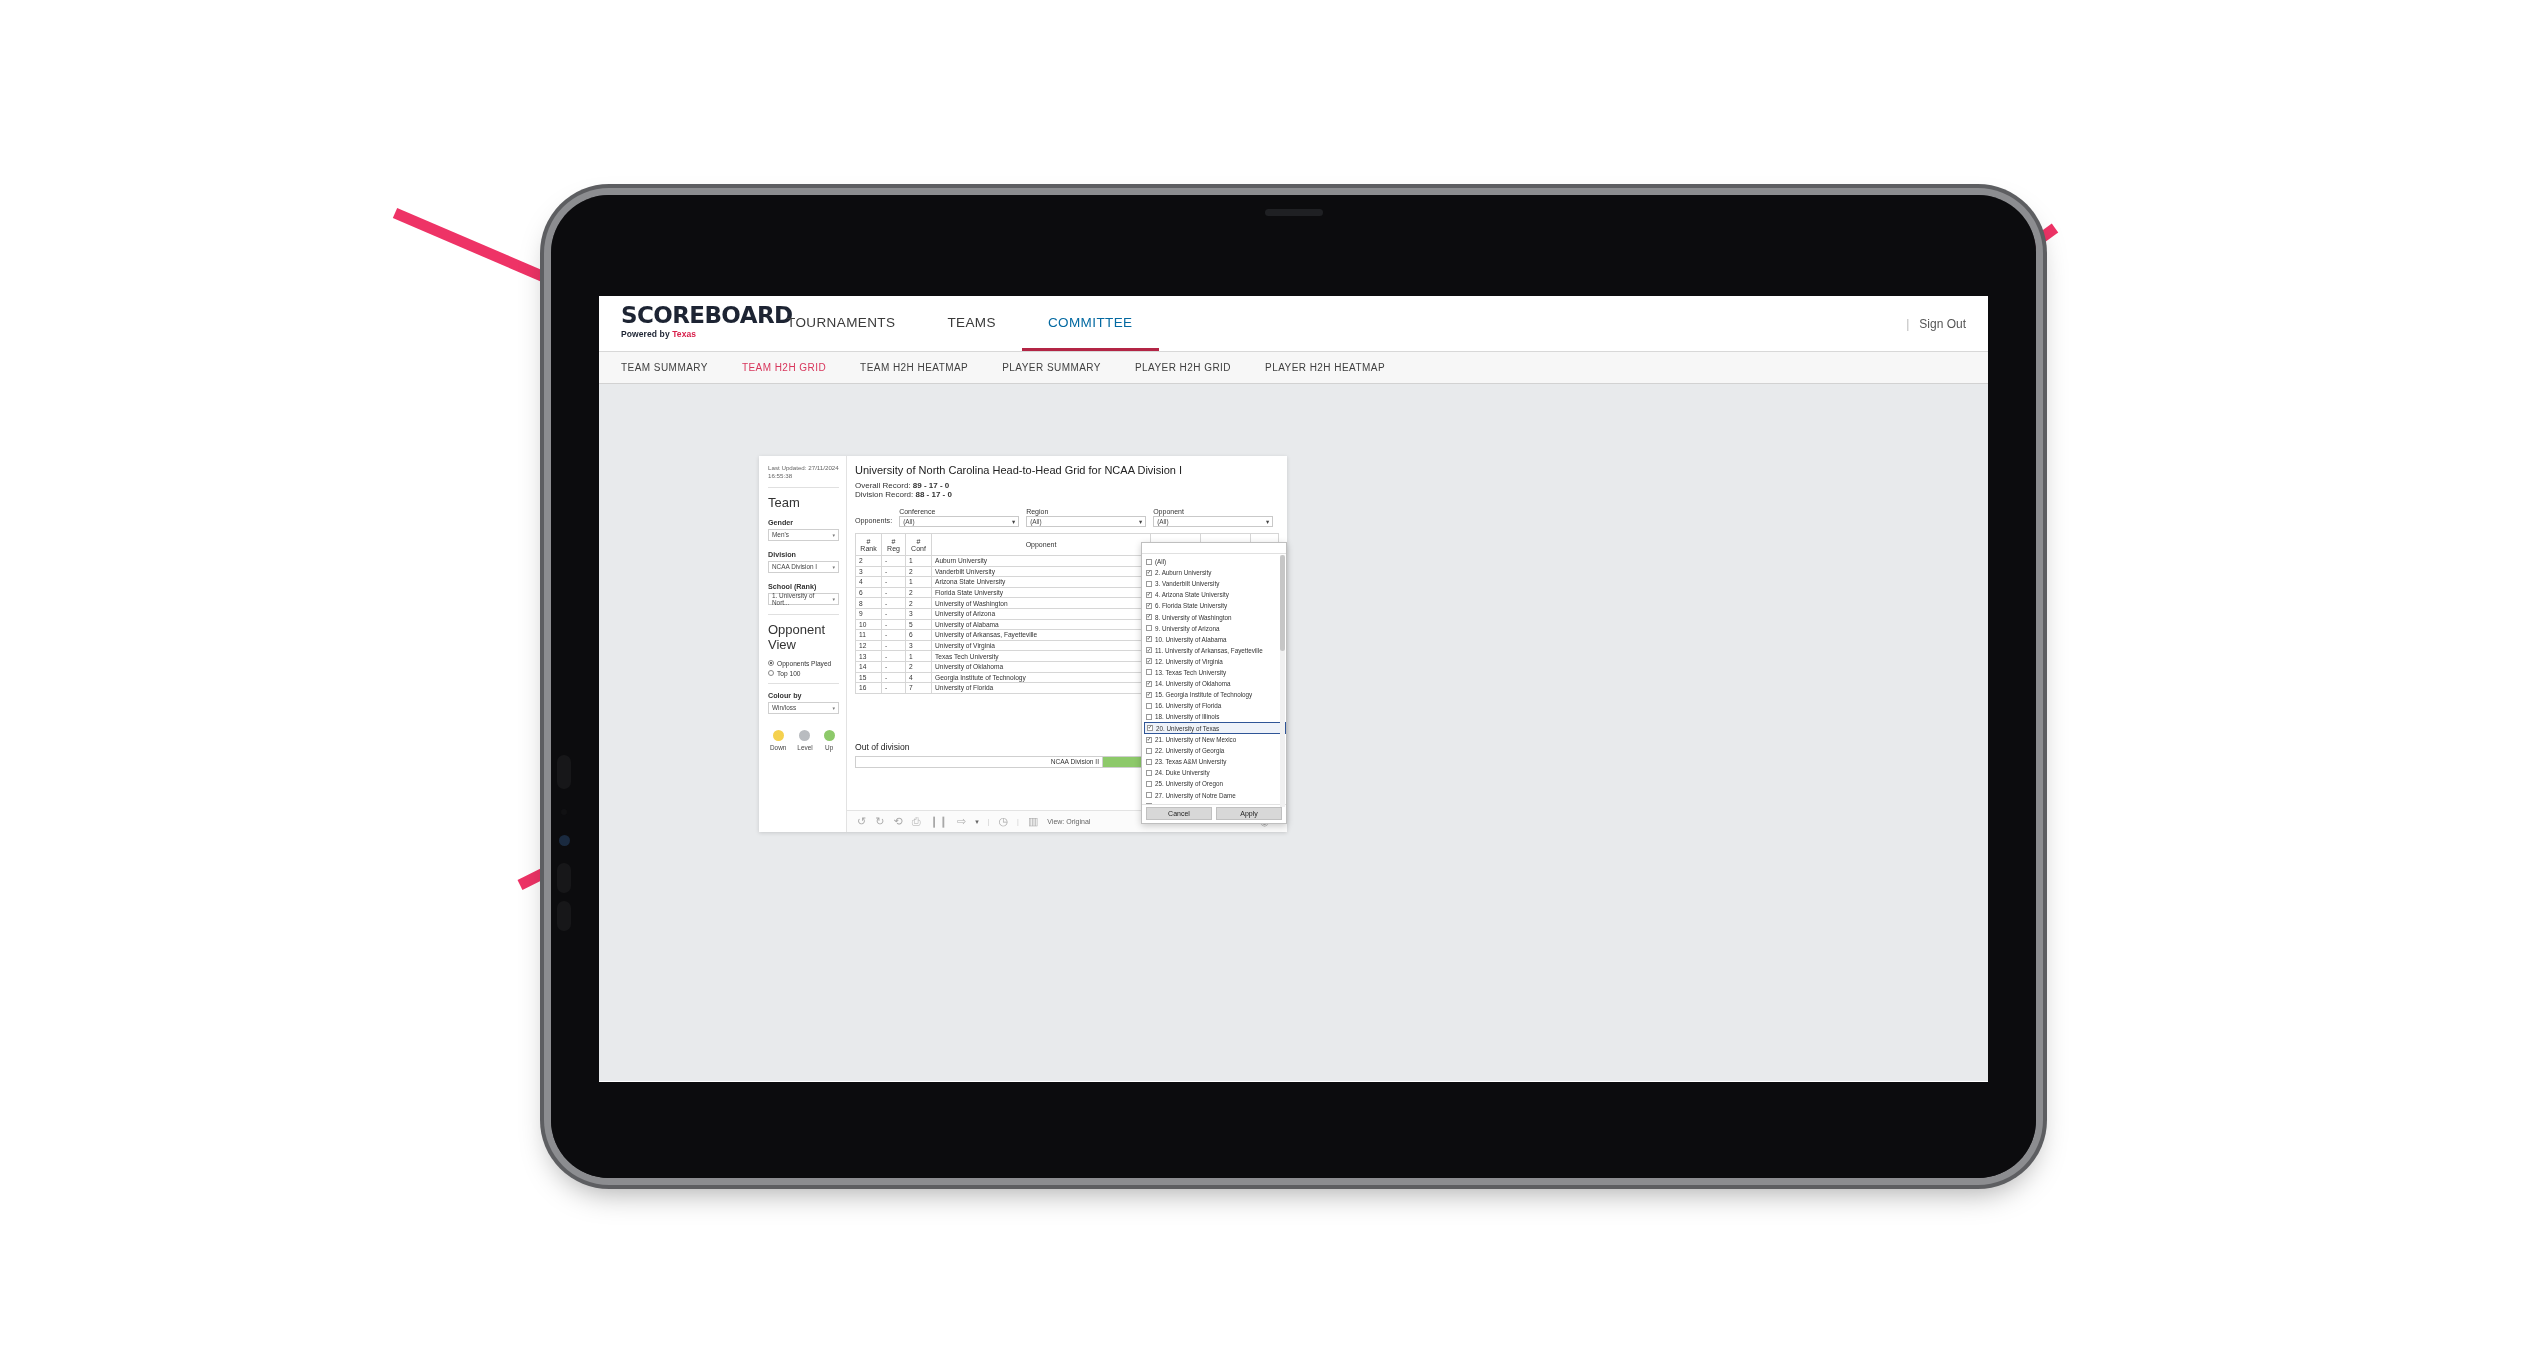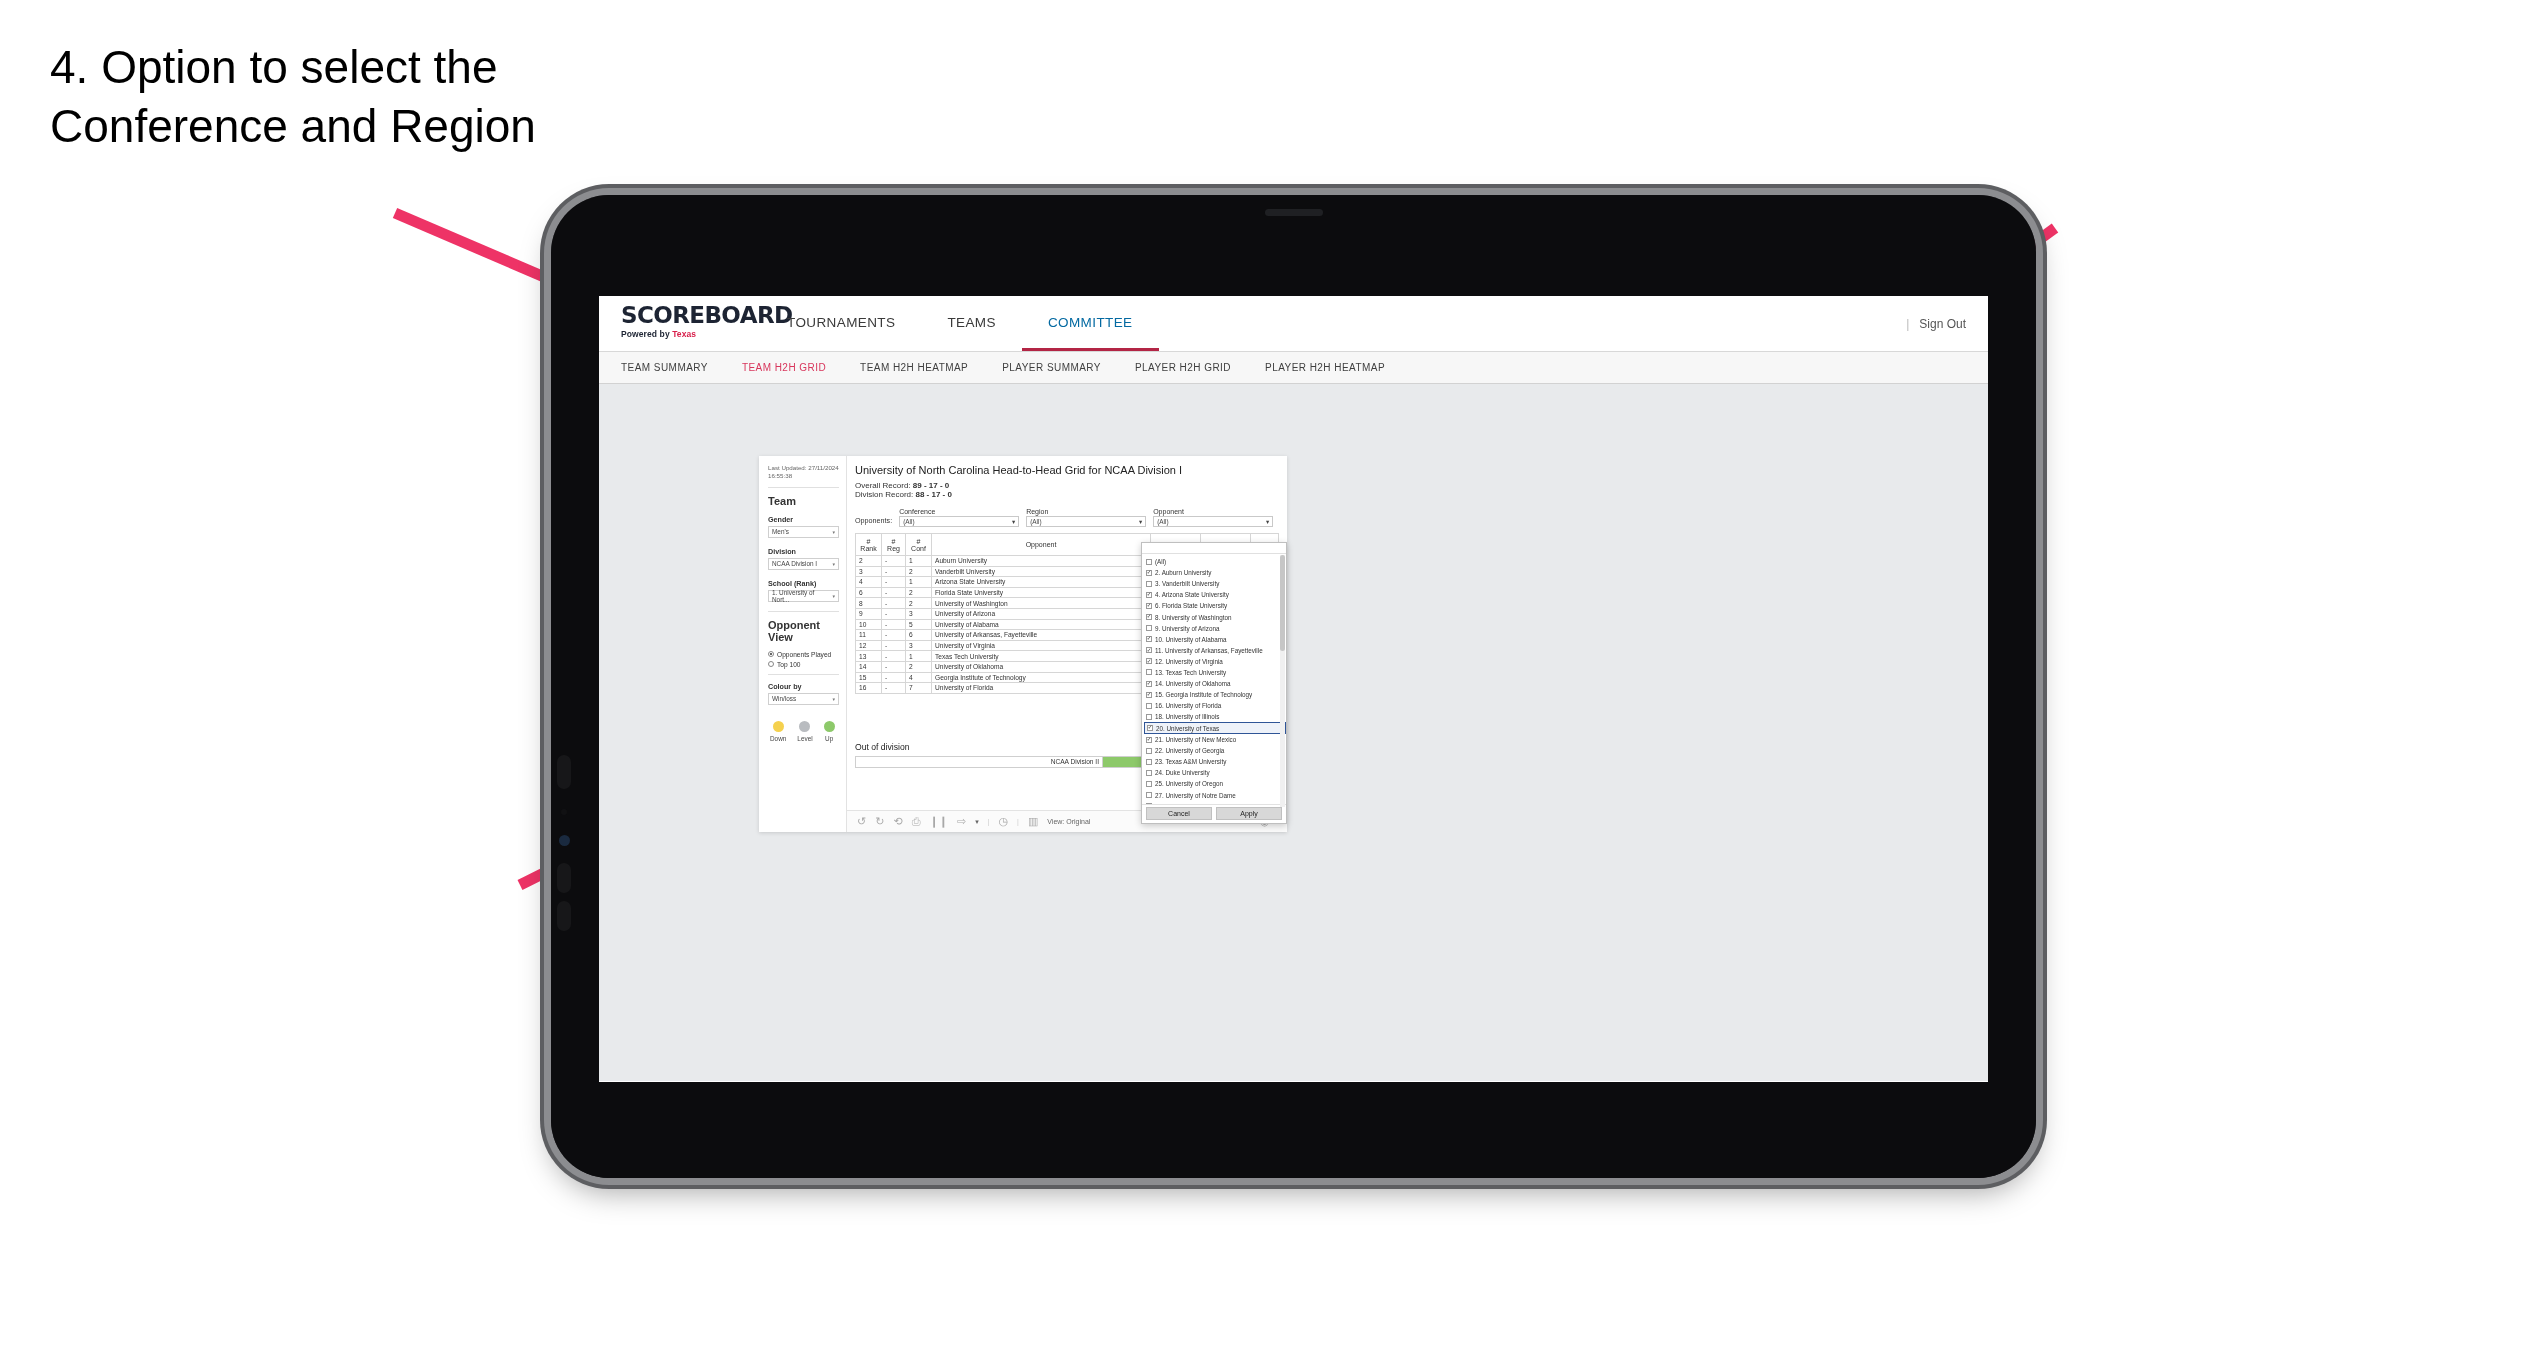--- a/index.html
+++ b/index.html
@@ -113,21 +113,21 @@
     font-size: 7.4px;
   }
 
   
   #filters {
     width: 88px; padding: 8px 7px 0 9px; background:#fff;
     border-right: 1px solid #e2e2e2;
   }
   #lastupd { font-size: 6.2px; color:#666; line-height:1.35; margin-bottom:6px; }
   .fhr { border:0; border-top:1px solid #e0e0e0; margin: 6px 0 7px; }
-  .fgroup-title { font-size: 11px; color:#333; margin-bottom:8px; font-weight:700; }
+  .fgroup-title { font-size: 13px; color:#333; margin-bottom:8px; font-weight:400; }
   .flabel { font-size: 7.2px; font-weight:700; color:#333; margin-bottom:2px; }
   .fselect {
     border:1px solid #cfcfcf; background:#fff; height: 12px;
     display:flex; align-items:center; justify-content:space-between;
     padding: 0 3px; font-size: 6.4px; color:#444; margin-bottom:9px;
     cursor:pointer;
   }
   .fselect .caret { font-size:5px; color:#777; }
   .radio-row { display:flex; align-items:center; gap:3px; margin-bottom:3px; font-size: 6.6px; color:#333;}
   .radio {
@@ -223,21 +223,20 @@
     font-size:7px; color:#222; padding:2px 0; cursor:pointer;
   }
   #oppscroll { position:absolute; right:1px; top:12px; bottom:16px; width:5px; background:#f0f0f0; }
   #oppscroll .thumb { position:absolute; top:0; left:0; width:5px; height:96px; background:#c6c6c6; border-radius:3px;}
 </style>
 </head>
 <body>
 
 <div id="stage">
 
-  <div class="annot" id="annot-4">4. Option to select the Conference and Region</div>
 
   <svg class="arrow-svg" viewBox="0 0 2533 1363">
     <defs>
       <marker id="ah" markerWidth="6" markerHeight="6" refX="4.4" refY="3" orient="auto">
         <path d="M0,0 L6,3 L0,6 z" fill="#ee3366"></path>
       </marker>
     </defs>
     <line x1="395" y1="213" x2="1060" y2="498" stroke="#ee3366" stroke-width="11" marker-end="url(#ah)"></line>
     <line x1="520" y1="885" x2="810" y2="740" stroke="#ee3366" stroke-width="11" marker-end="url(#ah)"></line>
     <line x1="2055" y1="228" x2="1680" y2="500" stroke="#ee3366" stroke-width="11" marker-end="url(#ah)"></line>

